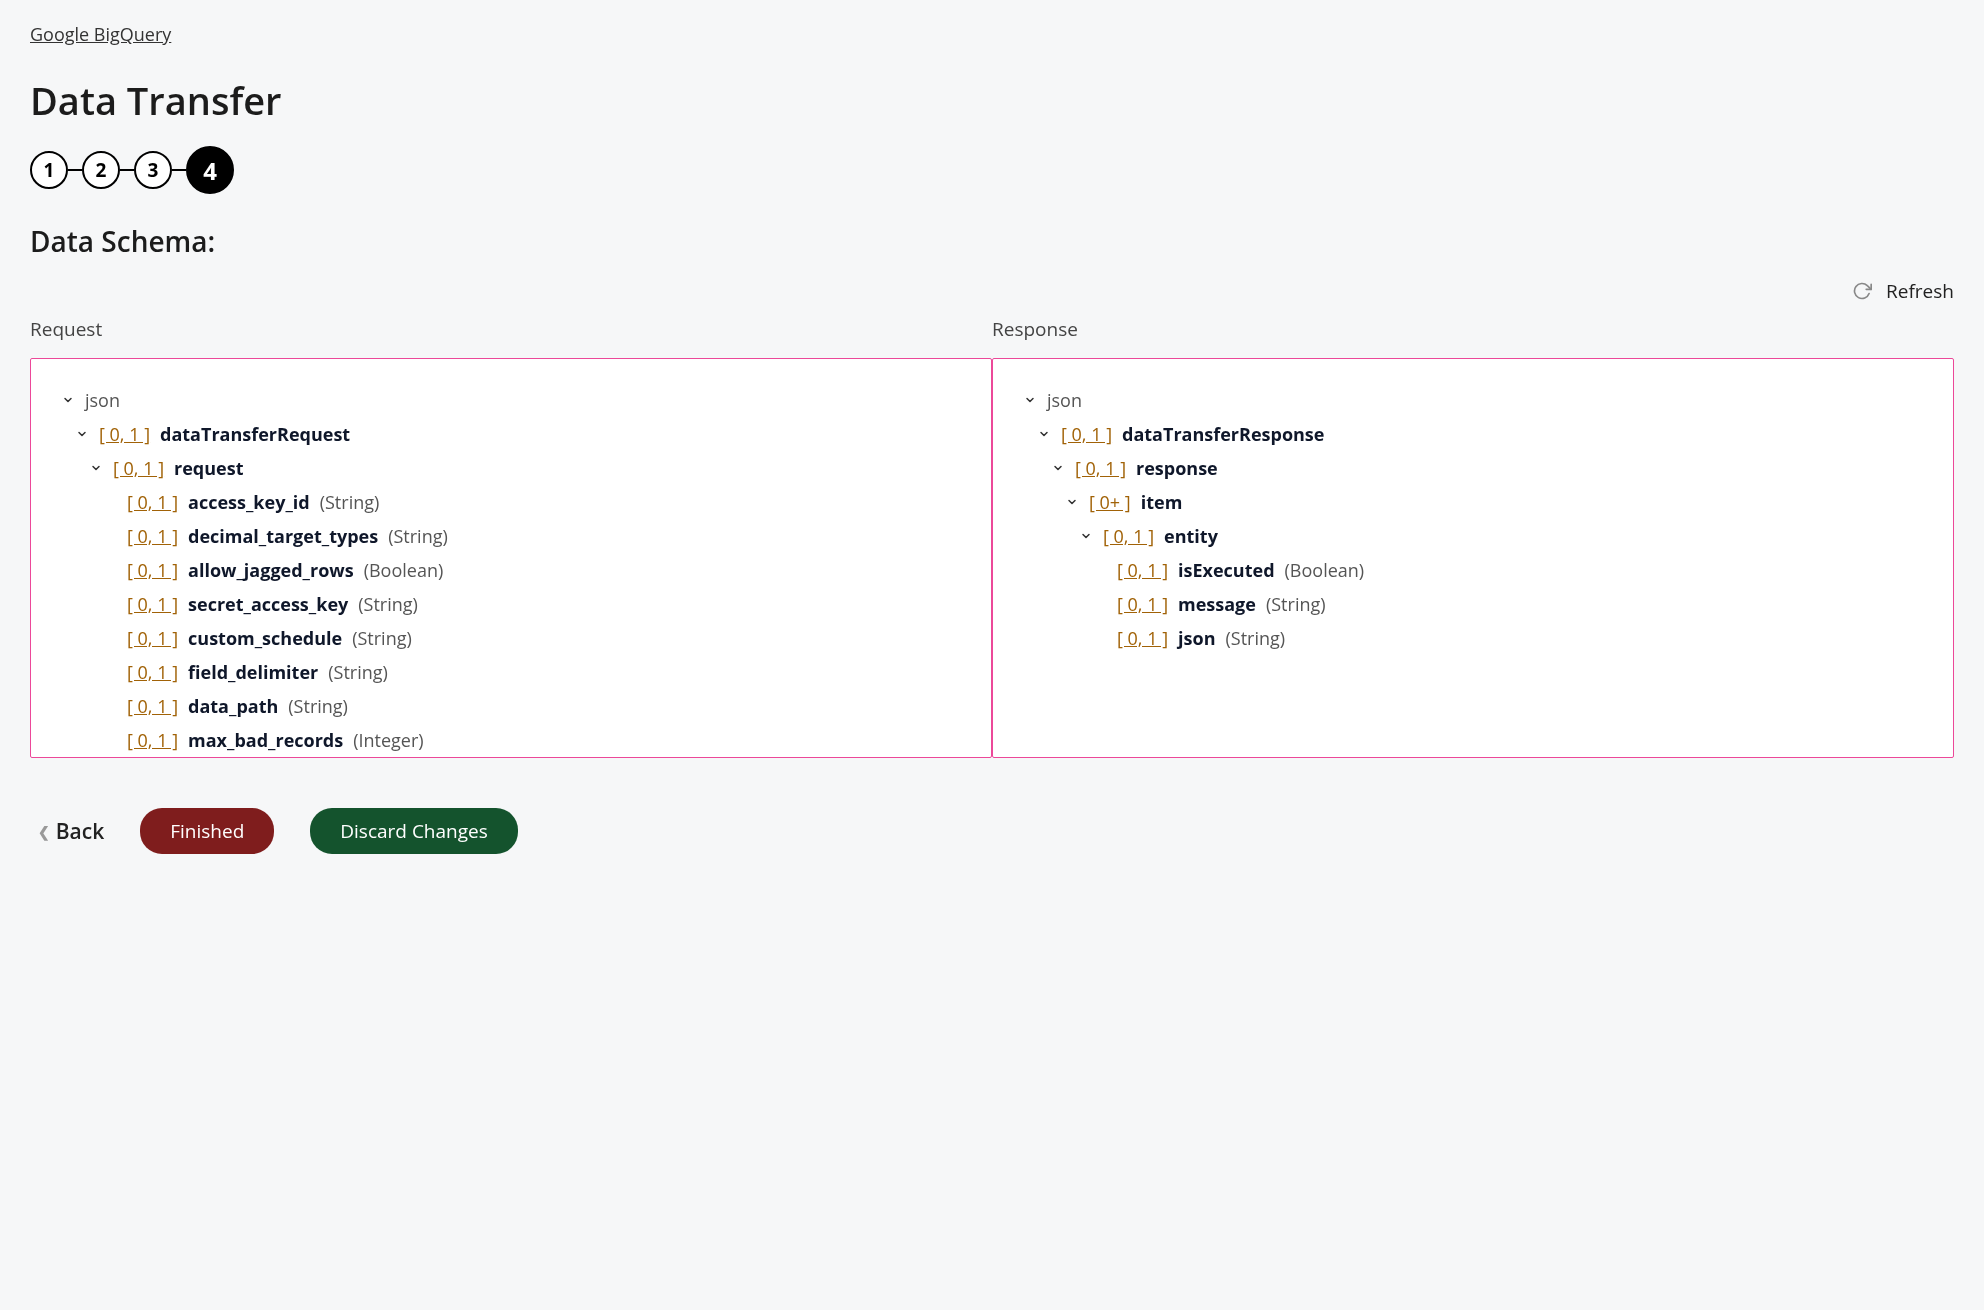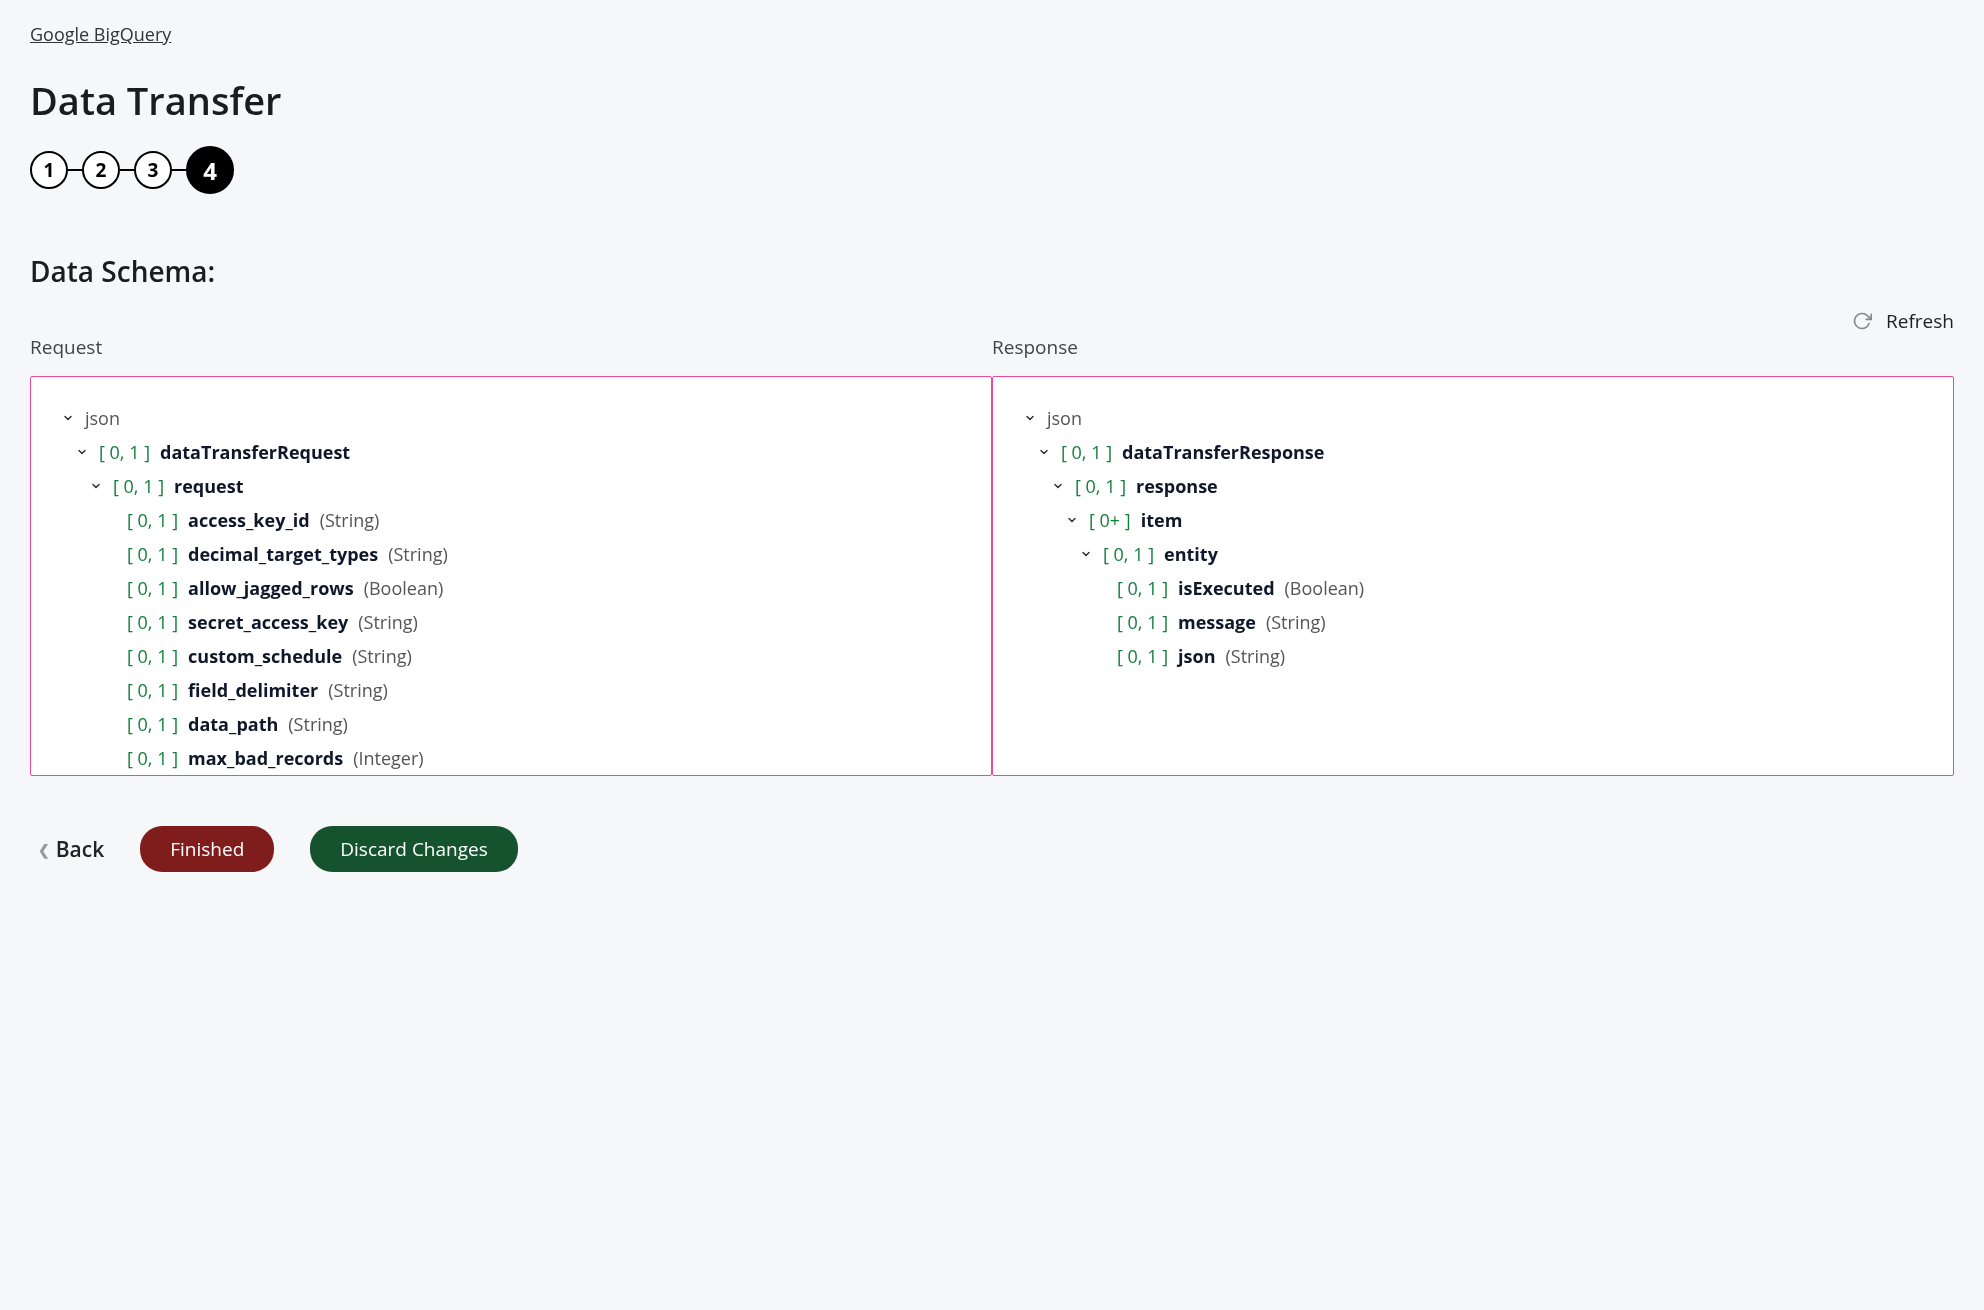--- a/index.html
+++ b/index.html
@@ -55,30 +55,30 @@
     .step-line {
       width: 14px;
       height: 2px;
       background: #000;
     }
 
     .section-title {
       font-size: 28px;
       font-weight: 600;
       color: #1c1c1c;
-      margin-top: 58px;
+      margin-top: 28px;
       margin-bottom: 18px;
     }
 
     .refresh-row {
       display: flex;
       justify-content: flex-end;
       align-items: center;
       gap: 14px;
-      margin-bottom: 0;
+      margin-bottom: 12px;
     }
     .refresh-row .icon-refresh {
       color: #888;
       display: inline-flex;
     }
     .refresh-row .label {
       font-size: 19px;
       color: #222;
     }
 
@@ -104,21 +104,21 @@
     }
 
     .tree-row {
       display: flex;
       align-items: center;
       gap: 10px;
       height: 34px;
       font-size: 18px;
       color: #333;
     }
-    .tree-row .prefix { color: #15803d; }
+    .tree-row .prefix { color: #a16207; text-decoration: underline; }
     .tree-row .name { font-weight: 700; color: #0f172a; }
     .tree-row .type { color: #555; }
     .chevron {
       width: 14px;
       display: inline-flex;
       justify-content: center;
       color: #333;
       font-size: 16px;
     }
     .d0 { margin-left: 0; }

